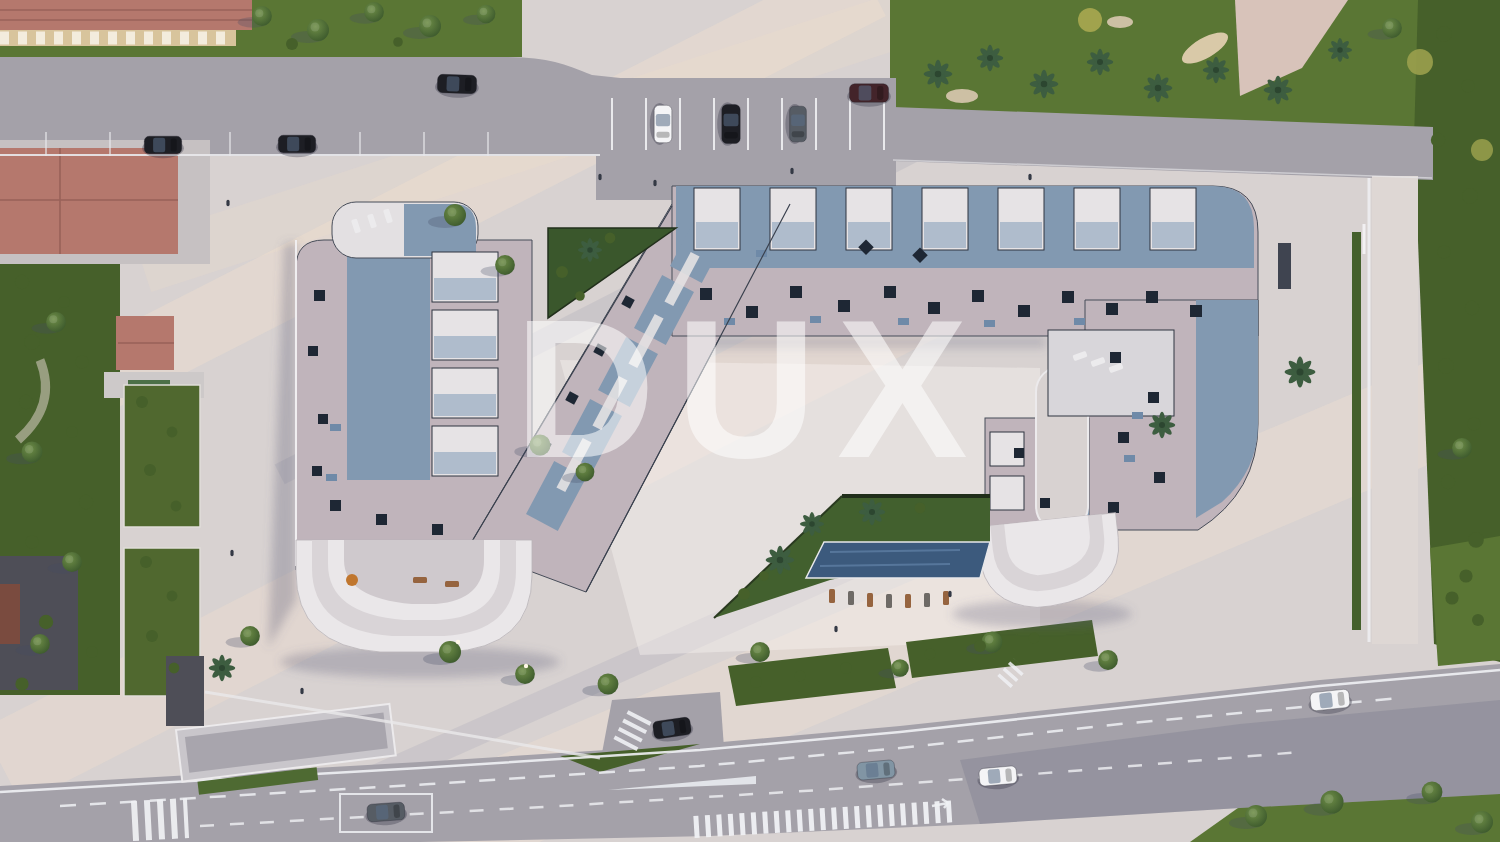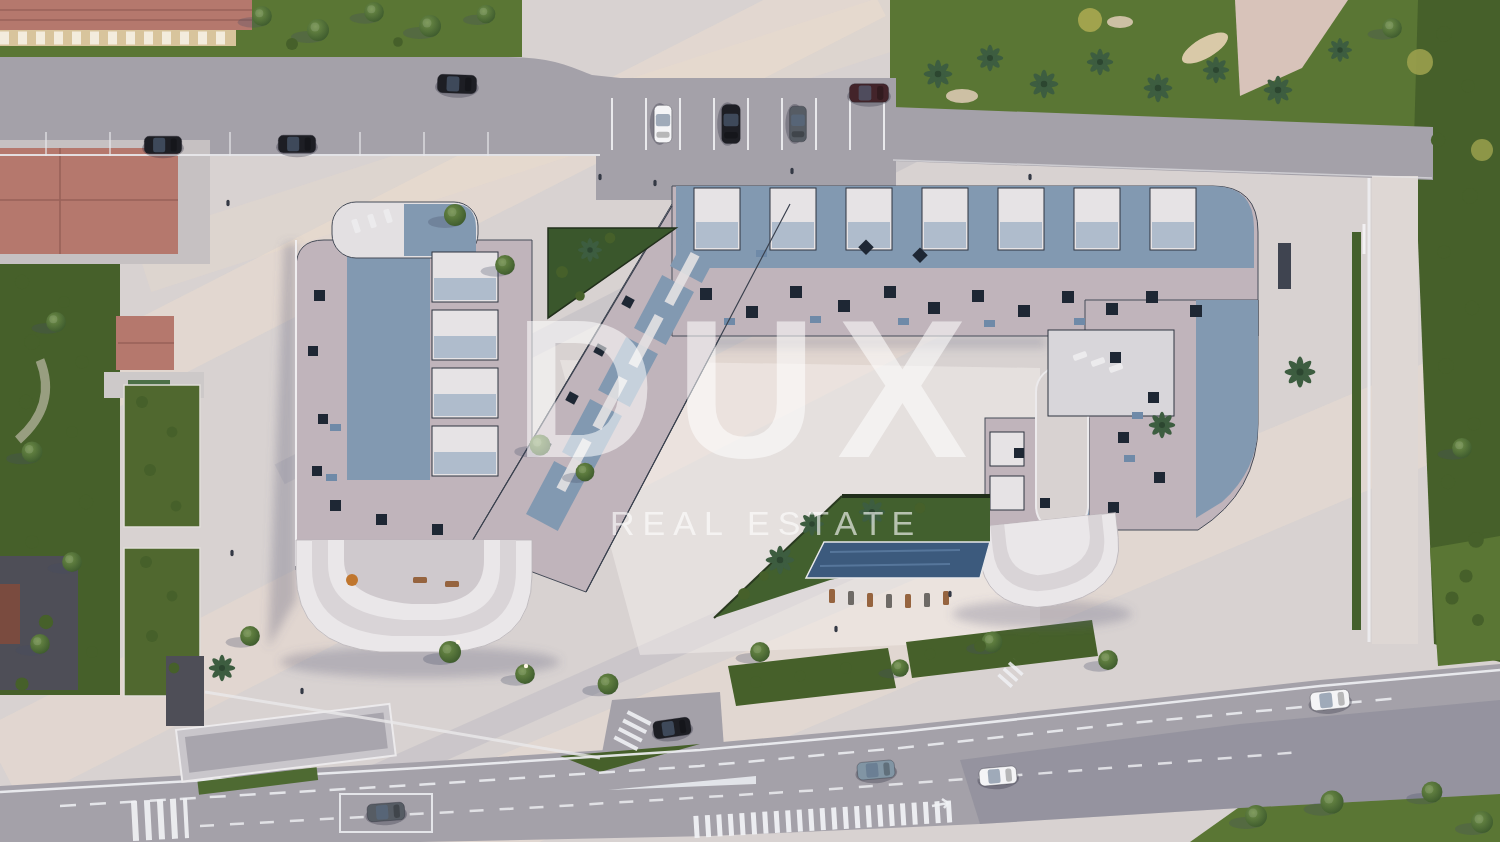--- a/index.html
+++ b/index.html
@@ -507,15 +507,14 @@
   <use href="#person" transform="translate(228,203)"></use>
         <use href="#person" transform="translate(232,553)"></use>
   <use href="#person" transform="translate(836,629)"></use>
         <use href="#person" transform="translate(302,691)"></use>
   <use href="#person" transform="translate(950,594)"></use>
 </g>
 </svg>
 
 <div class="watermark">
   <div class="wm-brand">DUX</div>
-  <div class="wm-tag">REAL ESTATE</div>
 </div>
 </div>
 
 </body></html>

